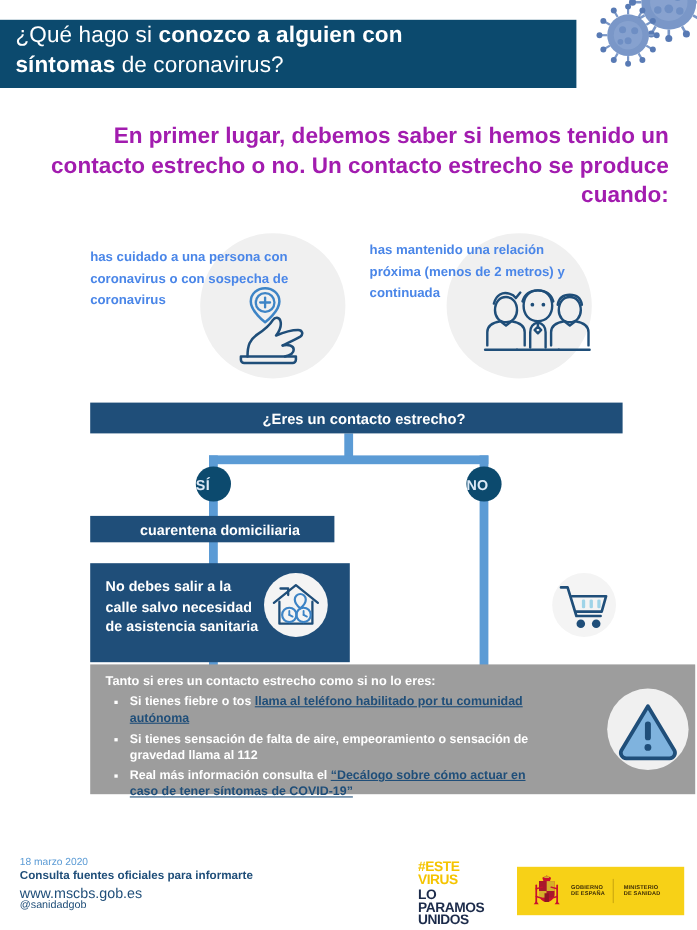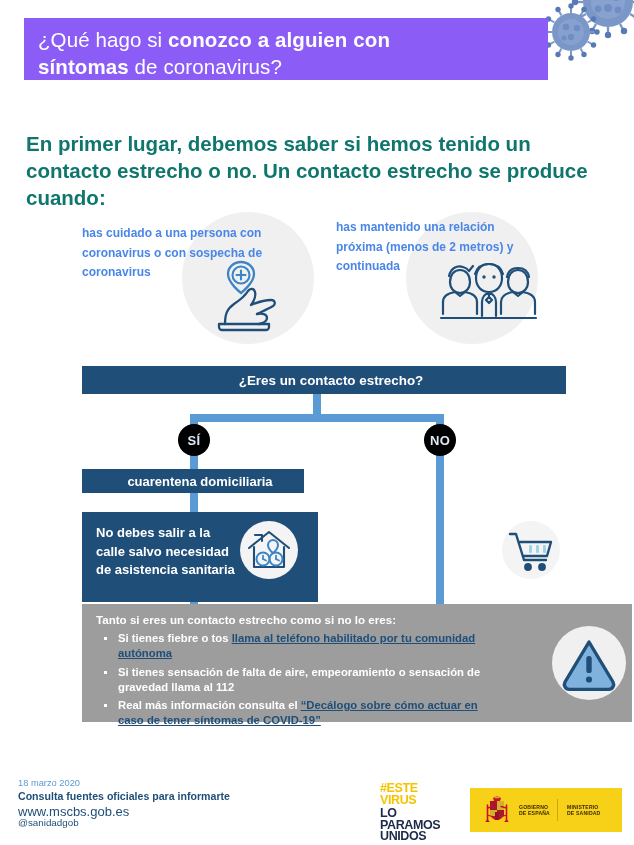--- a/index.html
+++ b/index.html
@@ -11,34 +11,34 @@
     overflow:hidden;
     -webkit-font-smoothing:antialiased;
   }
 
   
   .virus-wrap{position:absolute;top:-14px;right:-10px;width:120px;height:110px;pointer-events:none;}
 
   
   .header-bar{
     position:absolute;left:0;top:18px;width:524px;height:62px;
-    background:#8b5cf6;
-    display:flex;align-items:flex-end;margin-left:24px;
+    background:#0c4a6e;
+    display:flex;align-items:flex-start;
   }
   .header-text{
     color:#ffffff;font-size:20.5px;line-height:27px;
     padding-left:14px;font-weight:400;letter-spacing:.1px;
   }
   .header-text b{font-weight:700;}
 
   
   .intro{
     position:absolute;left:26px;top:110px;width:582px;
-    text-align:left;color:#0f766e;
-    font-size:20.5px;line-height:27px;font-weight:700;margin-top:20px;
+    text-align:right;color:#a21caf;
+    font-size:20.5px;line-height:27px;font-weight:700;
   }
 
   
   .defs{position:absolute;left:0;top:212px;width:634px;height:150px;}
   .def{position:absolute;}
   .def .blob{
     position:absolute;border-radius:50%;background:#f0f0f0;z-index:0;
   }
   .def .dtext{
     position:relative;z-index:2;color:#4a86e8;
@@ -48,22 +48,22 @@
 
   #def-care{left:82px;top:12px;width:200px;}
   #def-care .blob{left:100px;top:-12px;width:132px;height:132px;}
   #def-prox{left:336px;top:6px;width:180px;}
   #def-prox .blob{left:70px;top:-6px;width:132px;height:132px;}
 
   
   .flow{position:absolute;left:0;top:362px;width:634px;height:268px;}
   .conn{position:absolute;background:#5b9bd5;z-index:1;}
   .nodecircle{
-    position:absolute;z-index:3;border-radius:50%;background:#000000;
-    display:flex;align-items:center;justify-content:center;
+    position:absolute;z-index:3;border-radius:50%;background:#0c4a6e;
+    display:flex;align-items:center;
     color:#dce9f7;font-weight:700;font-size:13px;letter-spacing:.3px;
   }
   .navybox{
     position:absolute;z-index:2;background:#1f4e79;color:#fff;
     display:flex;align-items:center;padding-left:14px;
   }
   .q-box{
     left:82px;top:4px;width:470px;height:28px;
     justify-content:center;font-size:13.4px;font-weight:700;
   }

